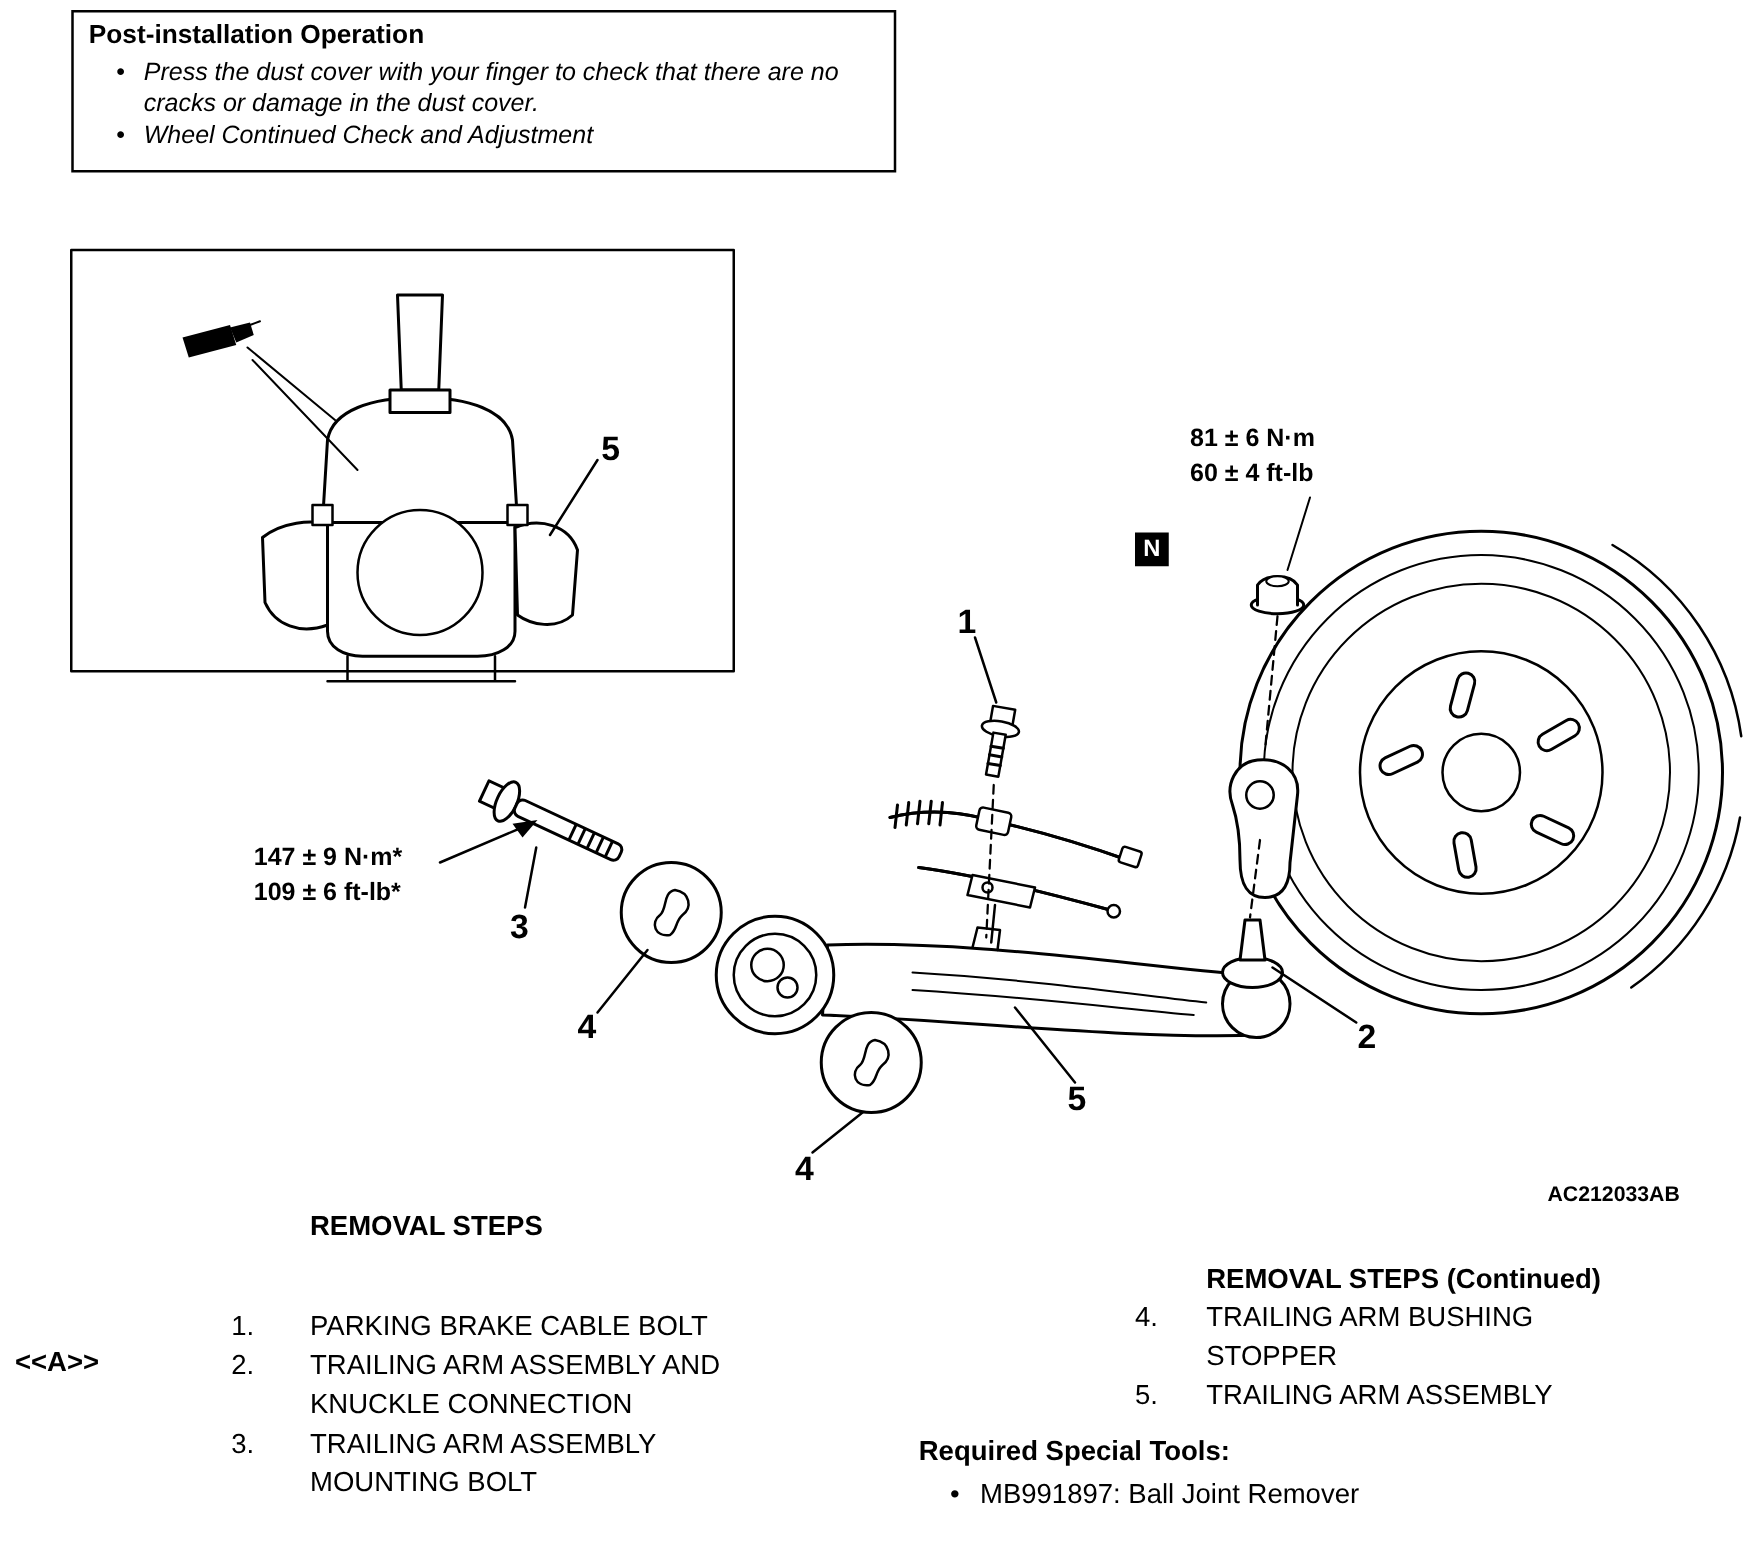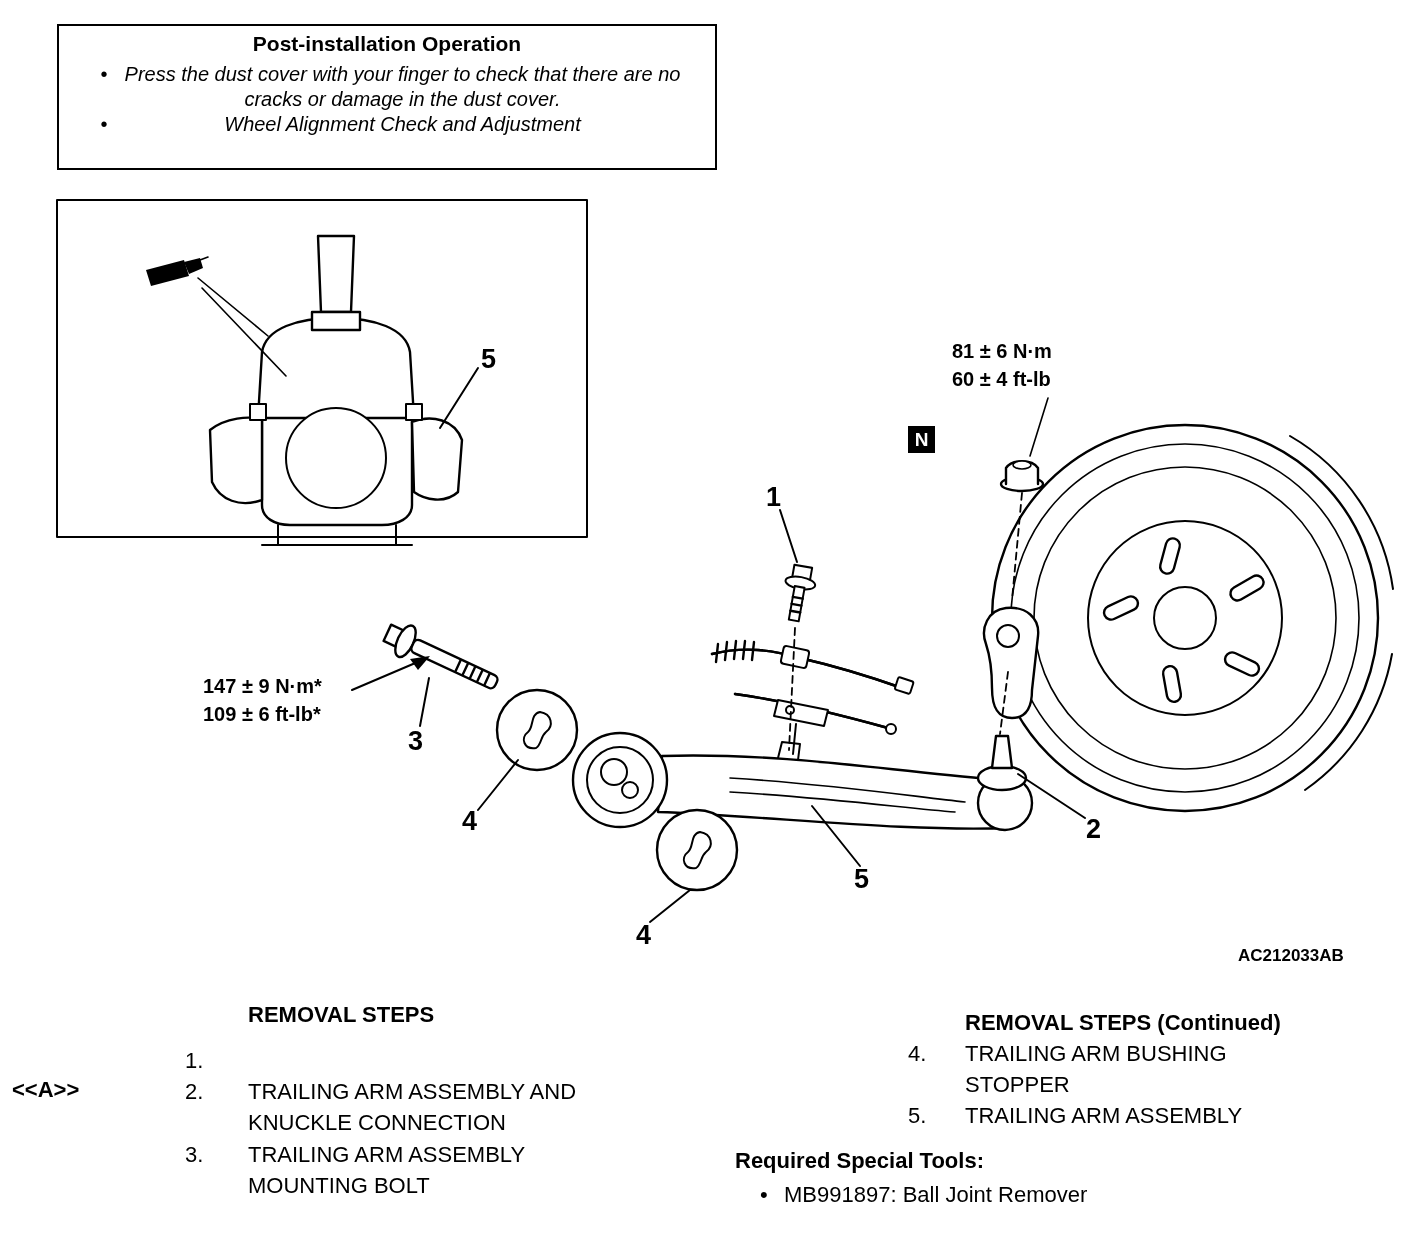--- a/index.html
+++ b/index.html
@@ -1,21 +1,21 @@
 <!DOCTYPE html>
 <html><head>
 <meta charset="utf-8">
 <style>
   html,body{margin:0;padding:0;background:#fff;}
   #page{position:relative;width:1408px;height:1244px;background:#fff;
         font-family:"Liberation Sans",sans-serif;color:#000;overflow:hidden;}
 
   
-  .pi-box{position:absolute;left:57px;top:24px;width:660px;height:146px;
-          border:2.5px solid #000;padding:6px 12px;box-sizing:border-box;text-align:center;}
+  .pi-box{position:absolute;left:57px;top:8px;width:660px;height:130px;
+          border:2.5px solid #000;padding:6px 12px;box-sizing:border-box;}
   .pi-title{font-size:21px;font-weight:bold;margin-bottom:6px;}
   .pi-bullet{display:flex;font-size:20px;line-height:25px;margin-left:22px;}
   .pi-bullet .dot{width:22px;font-size:20px;}
   .pi-bullet .txt{width:575px;font-style:italic;}
 
   
   svg{position:absolute;left:0;top:0;}
   svg *{stroke:#000;fill:none;stroke-width:2.4;stroke-linecap:round;stroke-linejoin:round;}
   svg .w{fill:#fff;}
   svg .blk{fill:#000;stroke:none;}
@@ -43,21 +43,21 @@
 <div id="page">
 
   <div class="pi-box">
     <div class="pi-title">Post-installation Operation</div>
     <div class="pi-bullet">
       <span class="dot">•</span>
       <span class="txt">Press the dust cover with your finger to check that there are no cracks or damage in the dust cover.</span>
     </div>
     <div class="pi-bullet">
       <span class="dot">•</span>
-      <span class="txt">Wheel Alignment Check and Adjustment</span>
+      <span class="txt">Wheel Continued Check and Adjustment</span>
     </div>
   </div>
 
   <svg width="1408" height="1244" viewBox="0 0 1408 1244">
 
     <g>
       <rect x="57" y="200" width="530" height="337" class="med"></rect>
 
       <path class="w" d="M 262 352 C 266 328 298 318 336 318 C 374 318 406 328 410 352 L 414 418 L 258 418 Z"></path>
 
@@ -211,24 +211,25 @@
   <div class="co" style="left:481px;top:344px;">5</div>
   <div class="co" style="left:766px;top:482px;">1</div>
   <div class="co" style="left:1086px;top:814px;">2</div>
   <div class="co" style="left:408px;top:726px;">3</div>
   <div class="co" style="left:462px;top:806px;">4</div>
   <div class="co" style="left:636px;top:920px;">4</div>
   <div class="co" style="left:854px;top:864px;">5</div>
 
   <div class="figcode">AC212033AB</div>
 
-  <div class="h-steps" style="left:248px;top:1002px;text-align:right;">REMOVAL STEPS</div>
+  <div class="h-steps" style="left:248px;top:968px;text-align:right;">REMOVAL STEPS</div>
   <div class="amark">&lt;&lt;A&gt;&gt;</div>
 
   <div class="st" style="left:185px;top:1048px;">1.</div>
+  <div class="st" style="left:248px;top:1048px;">PARKING BRAKE CABLE BOLT</div>
 
   <div class="st" style="left:185px;top:1079px;">2.</div>
   <div class="st" style="left:248px;top:1079px;">TRAILING ARM ASSEMBLY AND</div>
   <div class="st" style="left:248px;top:1110px;">KNUCKLE CONNECTION</div>
 
   <div class="st" style="left:185px;top:1142px;">3.</div>
   <div class="st" style="left:248px;top:1142px;">TRAILING ARM ASSEMBLY</div>
   <div class="st" style="left:248px;top:1173px;">MOUNTING BOLT</div>
 
   <div class="h-steps" style="left:965px;top:1010px;">REMOVAL STEPS (Continued)</div>

